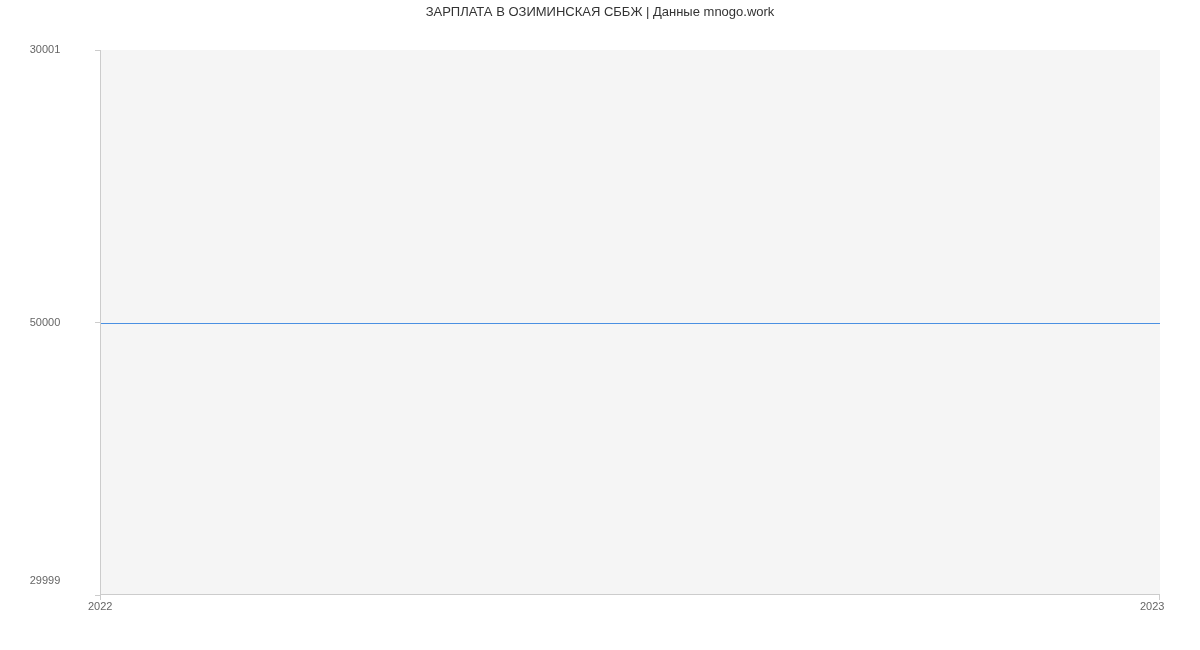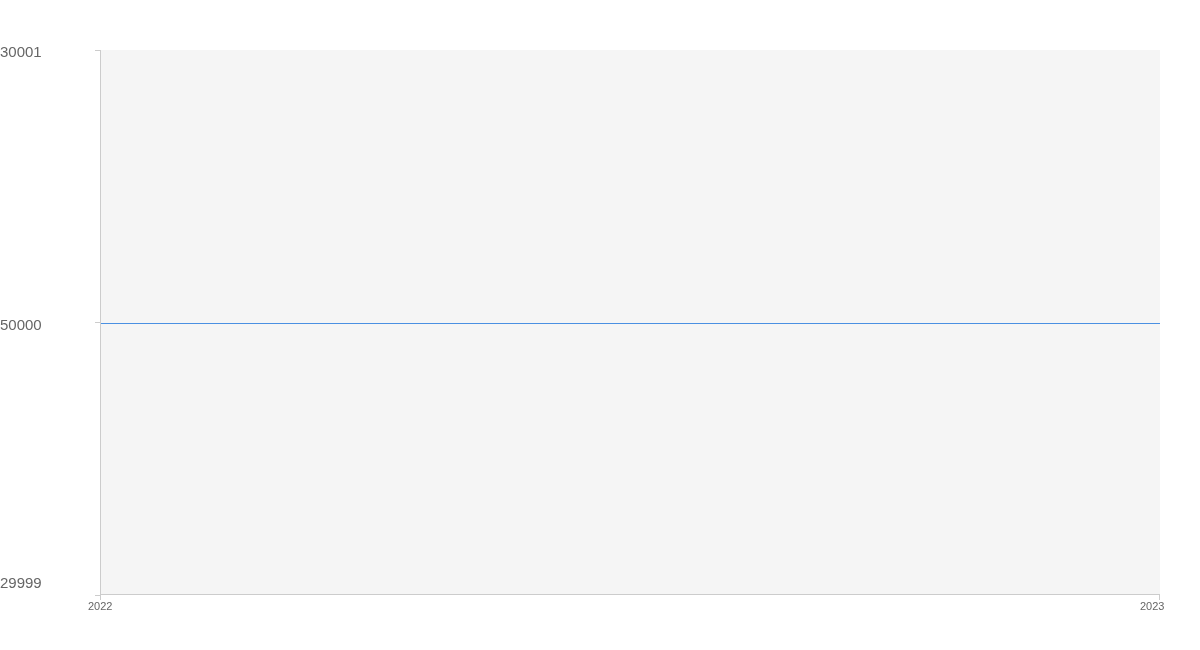--- a/index.html
+++ b/index.html
@@ -39,24 +39,24 @@
   }
   .series-line {
     position: absolute;
     left: 0;
     width: 100%;
     height: 0;
     border-top: 1.5px solid #4a90e2;
   }
   .ytick-label {
     position: absolute;
-    text-align: left;
+    text-align: center;
     width: 90px;
     left: 0;
-    font-size: 15px;
+    font-size: 11px;
     color: #666666;
   }
   .ytick-mark {
     position: absolute;
     left: 95px;
     width: 5px;
     height: 1px;
     background: #cccccc;
   }
   .xtick-label {
@@ -71,20 +71,21 @@
     width: 1px;
     height: 5px;
     background: #cccccc;
   }
 </style>
 </head>
 <body>
 
 <div class="chart-wrap">
 
+  <div class="title">ЗАРПЛАТА В ОЗИМИНСКАЯ СББЖ | Данные mnogo.work</div>
 
   <div class="ytick-label" style="top:43px;">30001</div>
   <div class="ytick-mark" style="top:50px;"></div>
 
   <div class="ytick-label" style="top:316px;">50000</div>
   <div class="ytick-mark" style="top:322px;"></div>
 
   <div class="ytick-label" style="top:574px;">29999</div>
   <div class="ytick-mark" style="top:595px;"></div>
 

